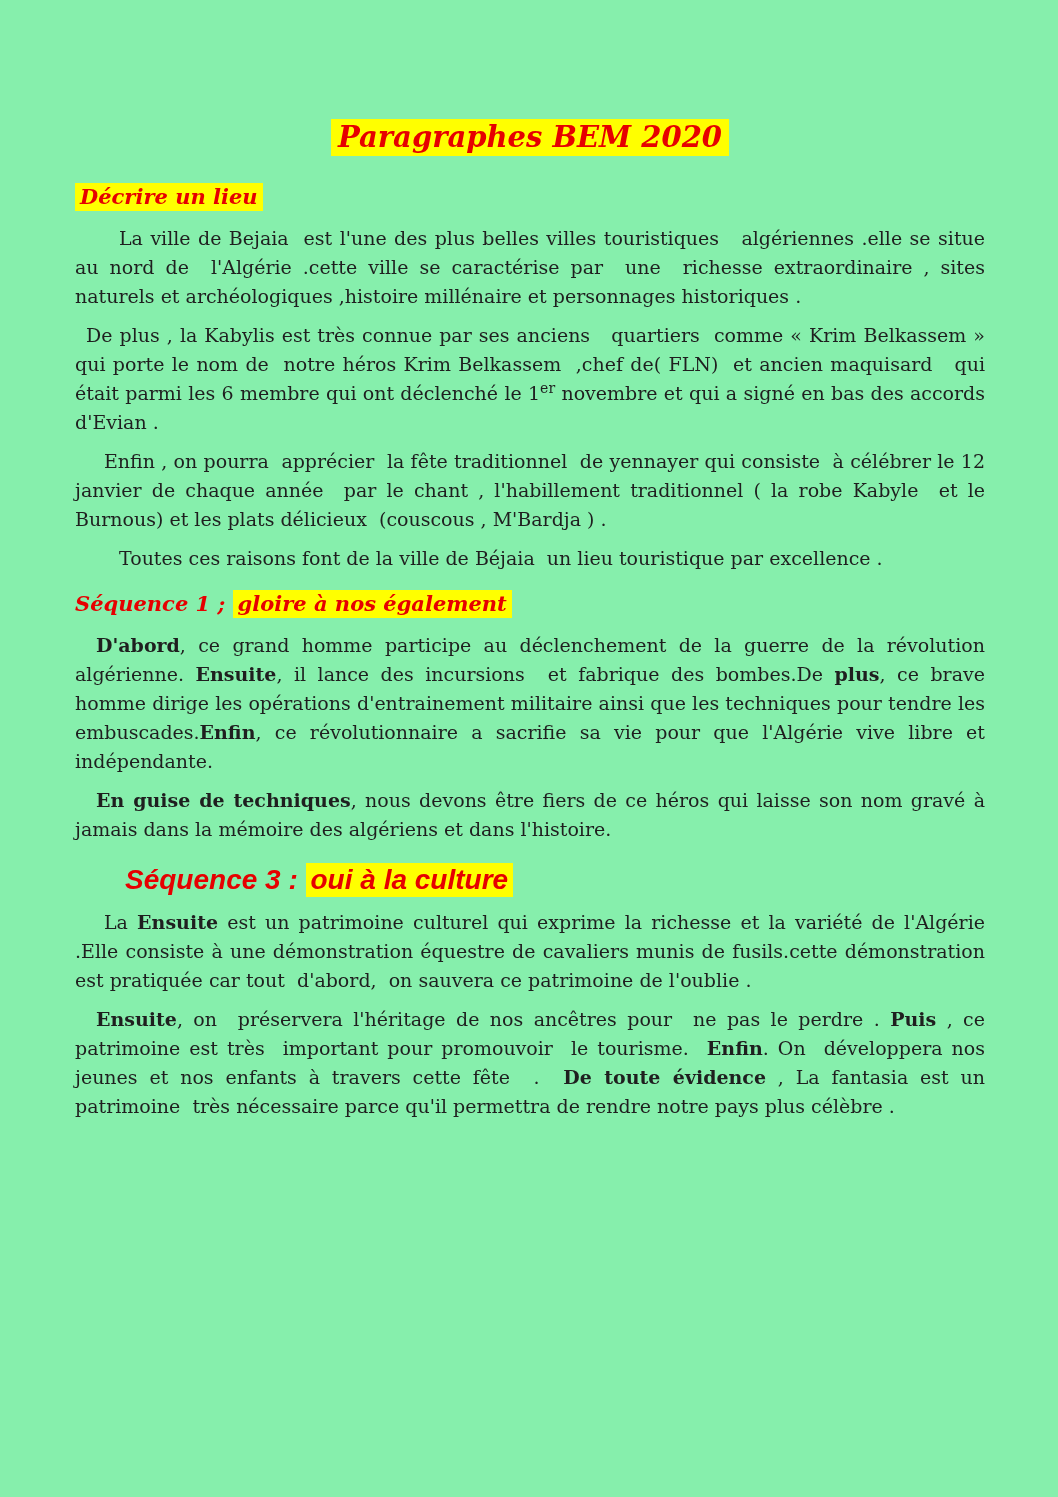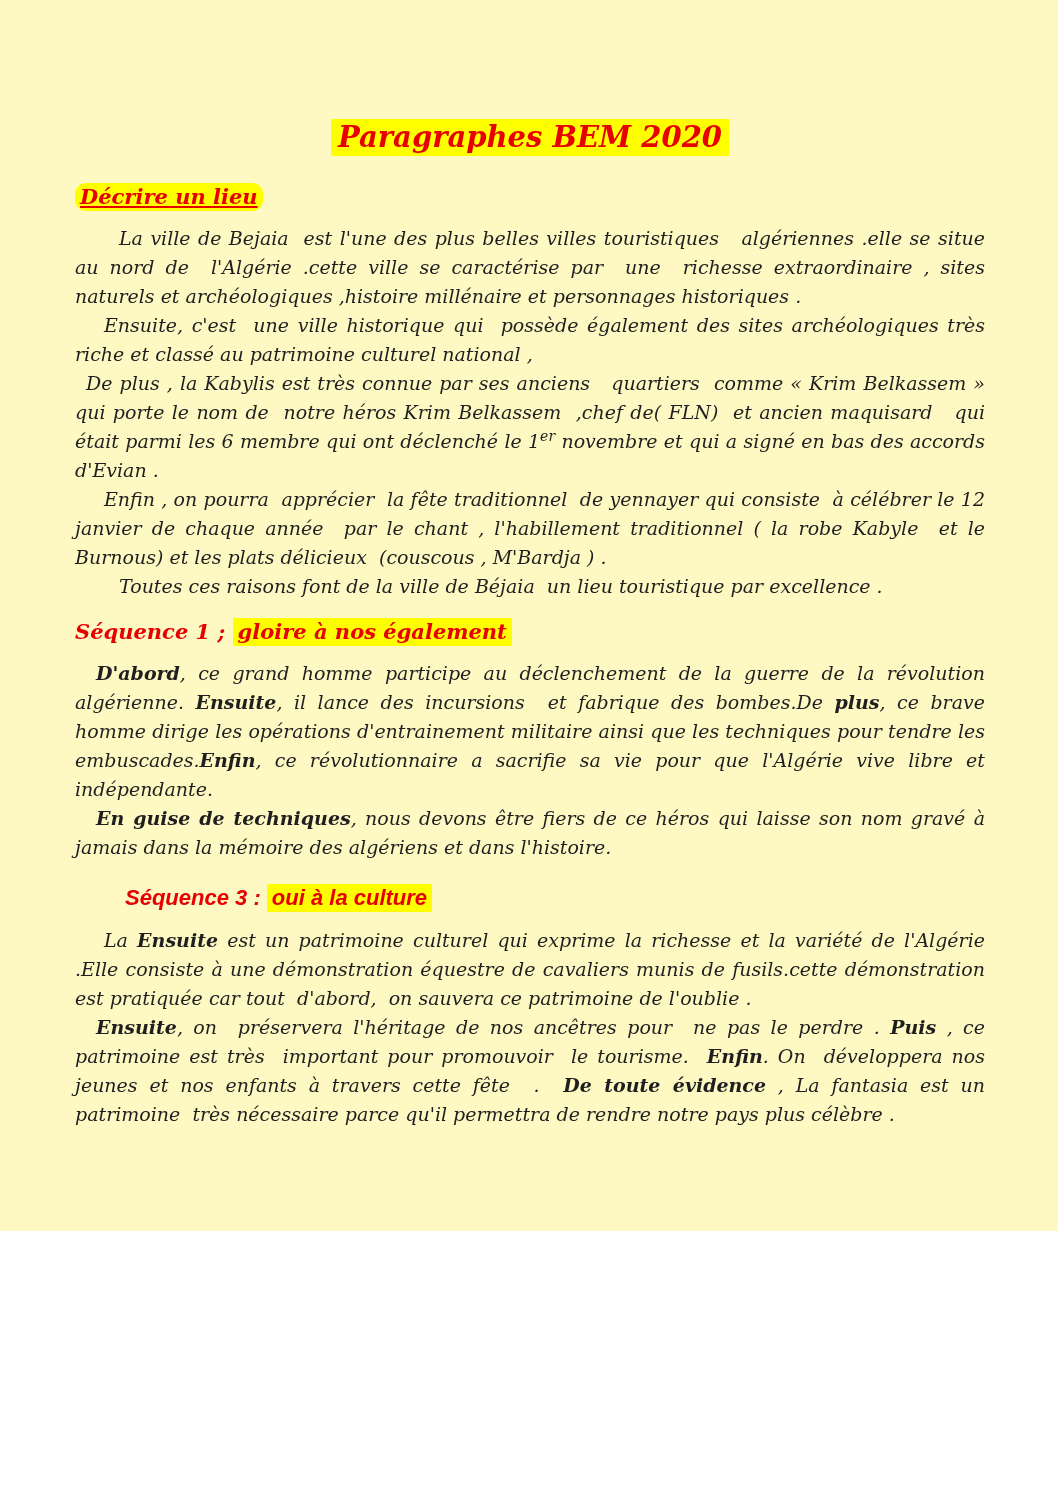--- a/index.html
+++ b/index.html
@@ -1,21 +1,21 @@
 <!DOCTYPE html>
 <html lang="fr"><head>
 <meta charset="utf-8">
 <style>
   * { box-sizing: border-box; }
   html, body { margin: 0; padding: 0; background: #ffffff; }
 
   .page {
     width: 1058px;
-    height: 1231px;
-    background: #fef9c3;
+    height: 1497px;
+    background: #86efac;
     padding: 118px 73px 16px 75px;
     overflow: hidden;
     font-family: "DejaVu Serif", serif;
     color: #1f1f1f;
   }
 
   
   .doc-title {
     margin: 0 0 26px 0;
     text-align: center;
@@ -37,55 +37,53 @@
     font-size: 21px;
     line-height: 30px;
     font-weight: bold;
     font-style: italic;
     color: #e60000;
     white-space: pre-wrap;
   }
   .heading.font-serif { font-family: "DejaVu Serif", serif; }
   .heading.font-sans  {
     font-family: "Liberation Sans", sans-serif;
-    font-size: 22px;
+    font-size: 28px;
     line-height: 32px;
     margin: 20px 0 12px 50px;
   }
   .heading .highlight { padding: 1px 5px 2px 5px; }
-  .heading .highlight.underlined { text-decoration: underline; text-decoration-color: #e60000; border-radius: 11px; }
+  .heading .highlight.underlined { text-decoration-color: #e60000; }
   .heading-prefix { color: #e60000; }
 
   
   .body-paragraph {
-    margin: 0 0;
+    margin: 10px 0;
     font-size: 19px;
     line-height: 29px;
-    font-style: italic;
     text-align: justify;
     white-space: pre-wrap;
   }
   .seg-normal { font-weight: normal; }
   .seg-bold   { font-weight: bold; }
   sup.seg-sup { font-size: 14px; line-height: 0; }
 
   .indent-xs { text-indent: 11px; }
   .indent-sm { text-indent: 21px; }
   .indent-md { text-indent: 29px; }
   .indent-lg { text-indent: 44px; }
 </style>
 </head>
 <body>
 
 <div class="page">
   <h1 class="doc-title"><span class="highlight">Paragraphes BEM 2020</span></h1>
   <main class="doc-body">
       <h2 class="heading font-serif"><span class="highlight underlined">Décrire un lieu</span></h2>
       <p class="body-paragraph indent-lg"><span class="seg-normal">La ville de Bejaia  est l'une des plus belles villes touristiques   algériennes .elle se situe au nord de  l'Algérie .cette ville se caractérise par  une  richesse extraordinaire , sites naturels et archéologiques ,histoire millénaire et personnages historiques .</span></p>
-      <p class="body-paragraph indent-md"><span class="seg-normal">Ensuite, c'est  une ville historique qui  possède également des sites archéologiques très riche et classé au patrimoine culturel national ,</span></p>
       <p class="body-paragraph indent-xs"><span class="seg-normal">De plus , la Kabylis est très connue par ses anciens   quartiers  comme « Krim Belkassem » qui porte le nom de  notre héros Krim Belkassem  ,chef de( FLN)  et ancien maquisard   qui était parmi les 6 membre qui ont déclenché le 1</span><sup class="seg-sup">er</sup><span class="seg-normal"> novembre et qui a signé en bas des accords d'Evian .</span></p>
       <p class="body-paragraph indent-md"><span class="seg-normal">Enfin , on pourra  apprécier  la fête traditionnel  de yennayer qui consiste  à célébrer le 12 janvier de chaque année  par le chant , l'habillement traditionnel ( la robe Kabyle  et le Burnous) et les plats délicieux  (couscous , M'Bardja ) .</span></p>
       <p class="body-paragraph indent-lg"><span class="seg-normal">Toutes ces raisons font de la ville de Béjaia  un lieu touristique par excellence .</span></p>
       <h2 class="heading font-serif"><span class="heading-prefix">Séquence 1 ; </span><span class="highlight">gloire à nos également</span></h2>
       <p class="body-paragraph indent-sm"><span class="seg-bold">D'abord</span><span class="seg-normal">, ce grand homme participe au déclenchement de la guerre de la révolution algérienne. </span><span class="seg-bold">Ensuite</span><span class="seg-normal">, il lance des incursions  et fabrique des bombes.De </span><span class="seg-bold">plus</span><span class="seg-normal">, ce brave homme dirige les opérations d'entrainement militaire ainsi que les techniques pour tendre les embuscades.</span><span class="seg-bold">Enfin</span><span class="seg-normal">, ce révolutionnaire a sacrifie sa vie pour que l'Algérie vive libre et indépendante.</span></p>
       <p class="body-paragraph indent-sm"><span class="seg-bold">En guise de techniques</span><span class="seg-normal">, nous devons être fiers de ce héros qui laisse son nom gravé à jamais dans la mémoire des algériens et dans l'histoire.</span></p>
       <h2 class="heading font-sans"><span class="heading-prefix">Séquence 3 : </span><span class="highlight">oui à la culture</span></h2>
       <p class="body-paragraph indent-md"><span class="seg-normal">La </span><span class="seg-bold">Ensuite</span><span class="seg-normal"> est un patrimoine culturel qui exprime la richesse et la variété de l'Algérie   .Elle consiste à une démonstration équestre de cavaliers munis de fusils.cette démonstration est pratiquée car tout  d'abord,  on sauvera ce patrimoine de l'oublie .</span></p>
       <p class="body-paragraph indent-sm"><span class="seg-bold">Ensuite</span><span class="seg-normal">, on  préservera l'héritage de nos ancêtres pour  ne pas le perdre . </span><span class="seg-bold">Puis</span><span class="seg-normal"> , ce  patrimoine est très  important pour promouvoir  le tourisme.  </span><span class="seg-bold">Enfin</span><span class="seg-normal">. On  développera nos jeunes et nos enfants à travers cette fête  .  </span><span class="seg-bold">De toute évidence</span><span class="seg-normal"> , La fantasia est un patrimoine  très nécessaire parce qu'il permettra de rendre notre pays plus célèbre .</span></p>
     </main>

